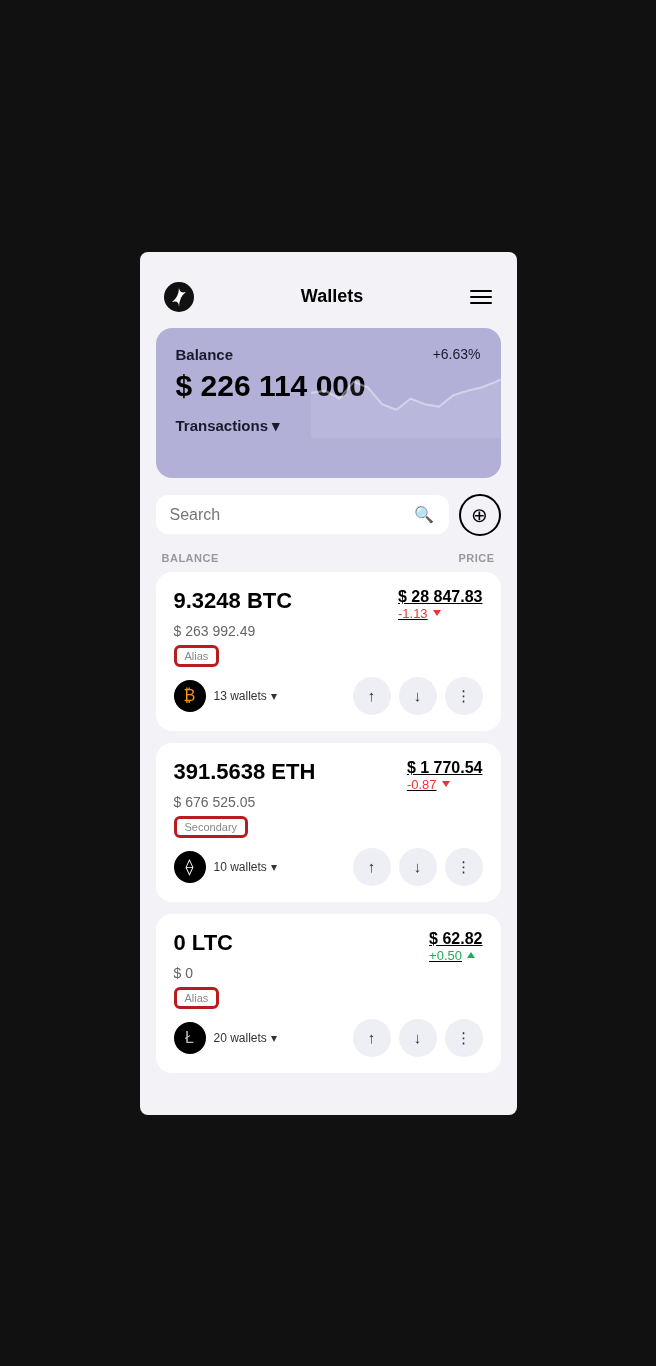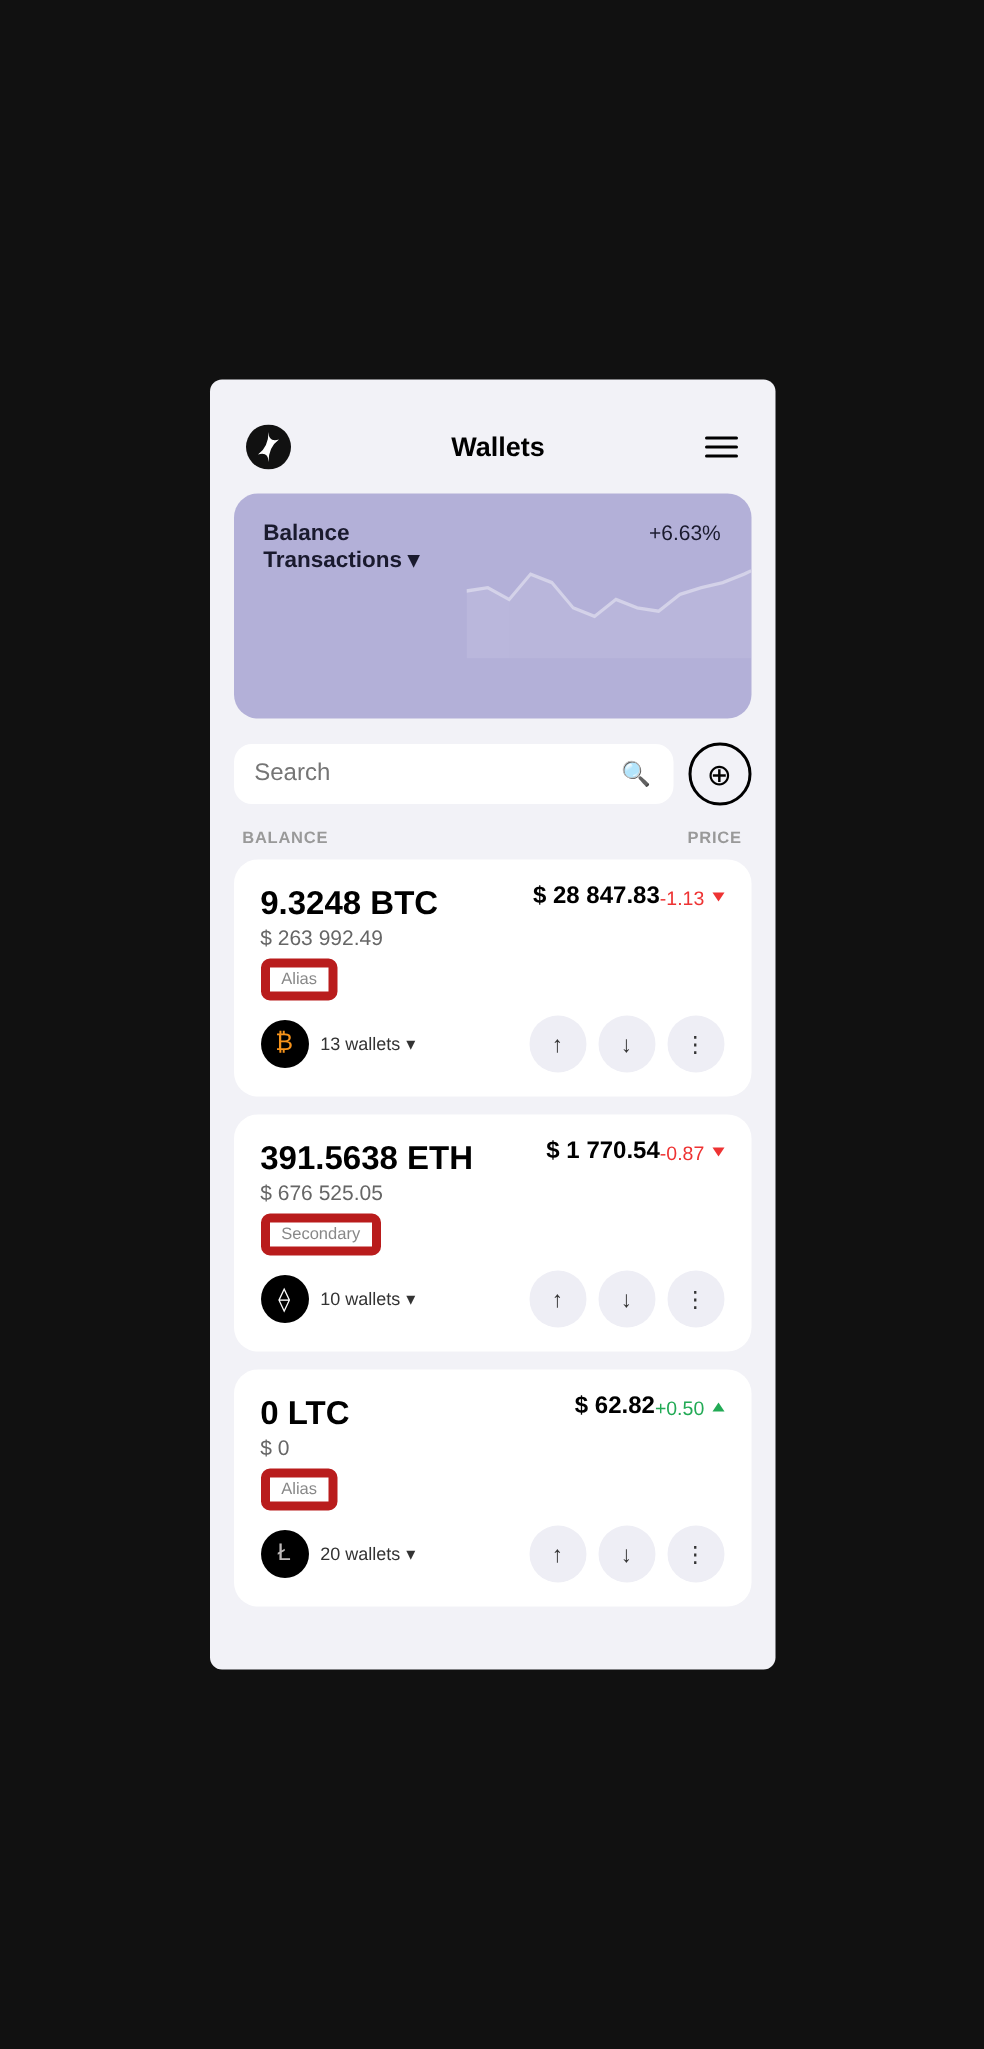--- a/index.html
+++ b/index.html
@@ -189,21 +189,21 @@
       font-size: 13px;
       color: #22aa55;
       text-align: right;
       display: flex;
       align-items: center;
       justify-content: flex-end;
       gap: 3px;
     }
     .alias-tag {
       display: inline-block;
-      border: 6px solid #b91c1c;
+      border: 3px solid #b91c1c;
       border-radius: 6px;
       padding: 2px 8px;
       font-size: 11px;
       color: #888;
       margin-bottom: 10px;
     }
     .asset-footer {
       display: flex;
       align-items: center;
       justify-content: space-between;
@@ -246,21 +246,23 @@
       border: none;
       display: flex;
       align-items: center;
       justify-content: center;
       cursor: pointer;
       font-size: 15px;
       color: #333;
     }
     .price-col {
       display: flex;
-      align-items: center;
+      flex-direction: column;
+      align-items: flex-start;
+      text-decoration: underline;
     }
     .tri-up {
       display: inline-block;
       width: 0;
       height: 0;
       border-left: 4px solid transparent;
       border-right: 4px solid transparent;
       border-bottom: 6px solid #22aa55;
       margin-left: 2px;
     }
@@ -290,20 +292,21 @@
         <span></span>
         <span></span>
     </div>
   </div>
 
   <div class="balance-card">
     <div class="balance-top">
       <span class="balance-label">Balance</span>
       <span class="balance-pct">+6.63%</span>
     </div>
+    <div class="balance-amount">$ 226 114 000</div>
 
     <svg class="chart-overlay" viewBox="0 0 200 80" preserveAspectRatio="none">
       <polyline points="0,40 15,38 30,45 45,30 60,35 75,50 90,55 105,45 120,50 135,52 150,42 165,38 180,35 195,30 200,28" fill="none" stroke="rgba(255,255,255,0.7)" stroke-width="2"></polyline>
       <polyline points="0,40 15,38 30,45 45,30 60,35 75,50 90,55 105,45 120,50 135,52 150,42 165,38 180,35 195,30 200,28 200,80 0,80" fill="rgba(255,255,255,0.15)" stroke="none"></polyline>
     </svg>
     <div class="transactions-link">
       <span>Transactions</span>
       <span>▾</span>
     </div>
   </div>

